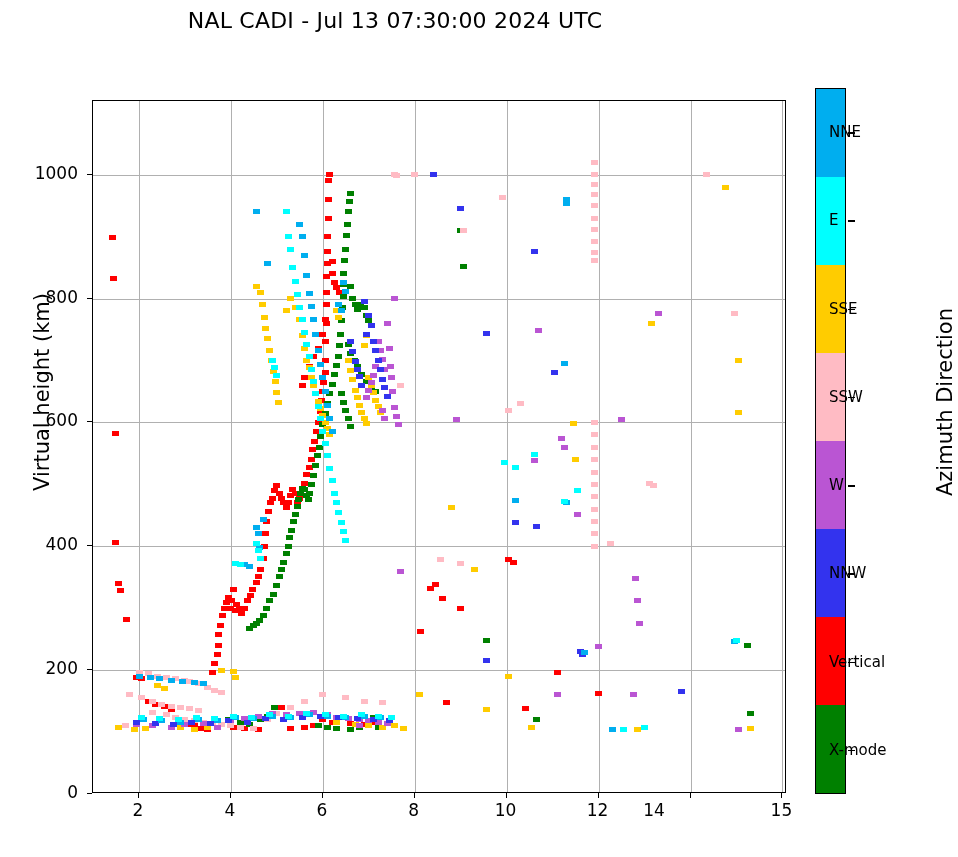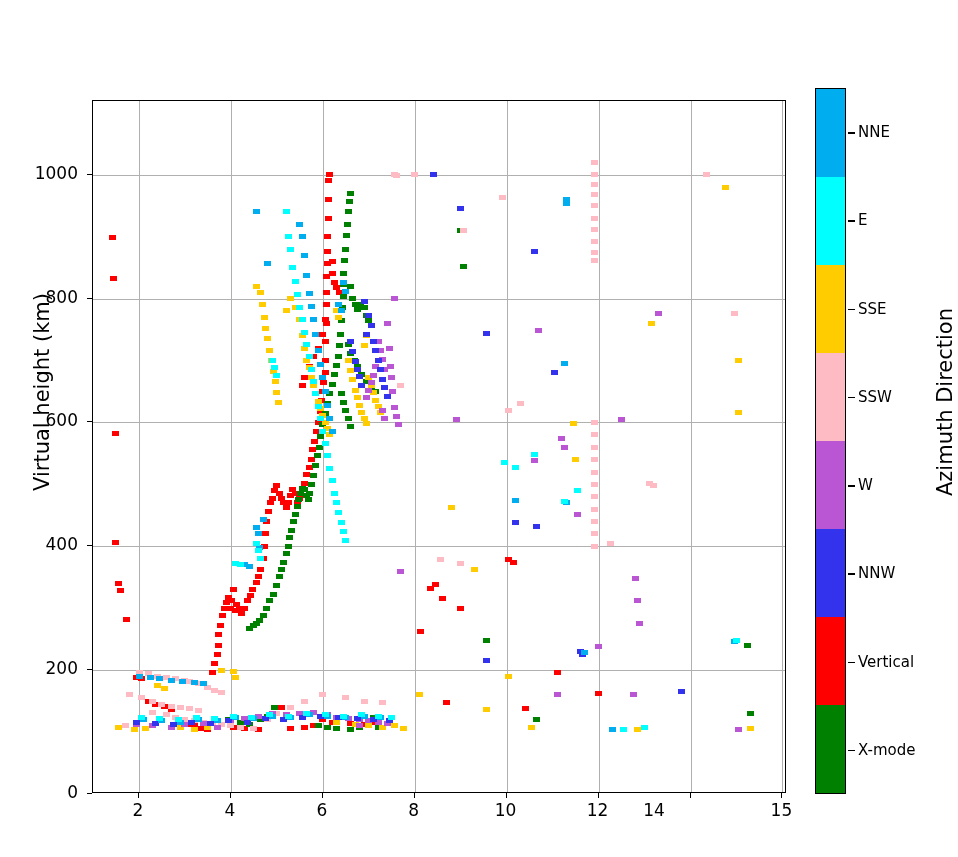--- a/index.html
+++ b/index.html
@@ -31,30 +31,31 @@
   #xlabel{position:absolute;left:92px;top:824px;width:694px;text-align:center;
           font-size:21px;}
   #ylabel{position:absolute;left:-108px;top:380px;width:300px;text-align:center;
           font-size:21px;transform:rotate(-90deg);transform-origin:50% 50%;}
 
   
   #cbar{position:absolute;left:815px;top:88px;width:31px;height:706px;
         border:1.4px solid #000;box-sizing:border-box;overflow:hidden;}
   .cseg{width:100%;}
   .ctick{position:absolute;left:848px;width:7px;height:1.6px;background:#000;}
-  .clab{position:absolute;left:858px;font-size:15px;white-space:nowrap;
+  .clab{position:absolute;left:829px;font-size:15px;white-space:nowrap;
         margin-top:-9px;}
   #cbarlabel{position:absolute;left:795px;top:390px;width:300px;text-align:center;
              font-size:21px;transform:rotate(-90deg);transform-origin:50% 50%;}
 </style>
 </head>
 <body>
 
 <div id="figure">
 
+  <div id="title">NAL CADI - Jul 13 07:30:00 2024 UTC</div>
 
   <div id="plot">
     <div id="gridlayer">
         <div class="gl-v" style="left: 46px;"></div>
         <div class="gl-v" style="left: 137.9px;"></div>
         <div class="gl-v" style="left: 229.8px;"></div>
         <div class="gl-v" style="left: 321.7px;"></div>
         <div class="gl-v" style="left: 413.6px;"></div>
         <div class="gl-v" style="left: 505.6px;"></div>
         <div class="gl-v" style="left: 597.5px;"></div>

